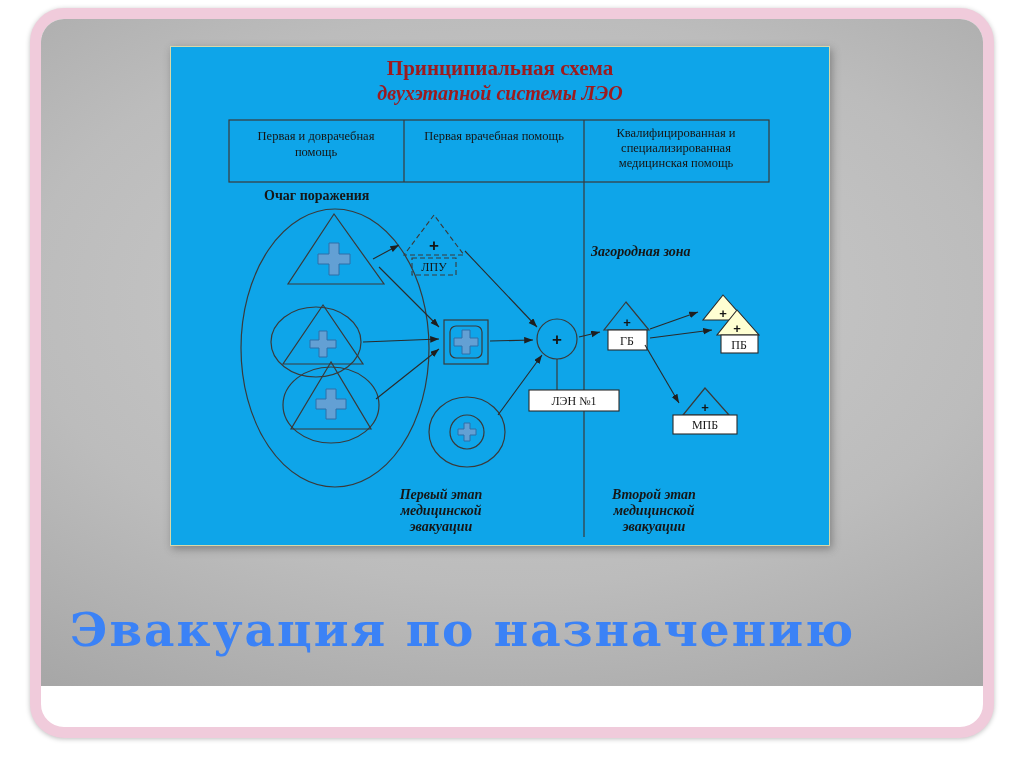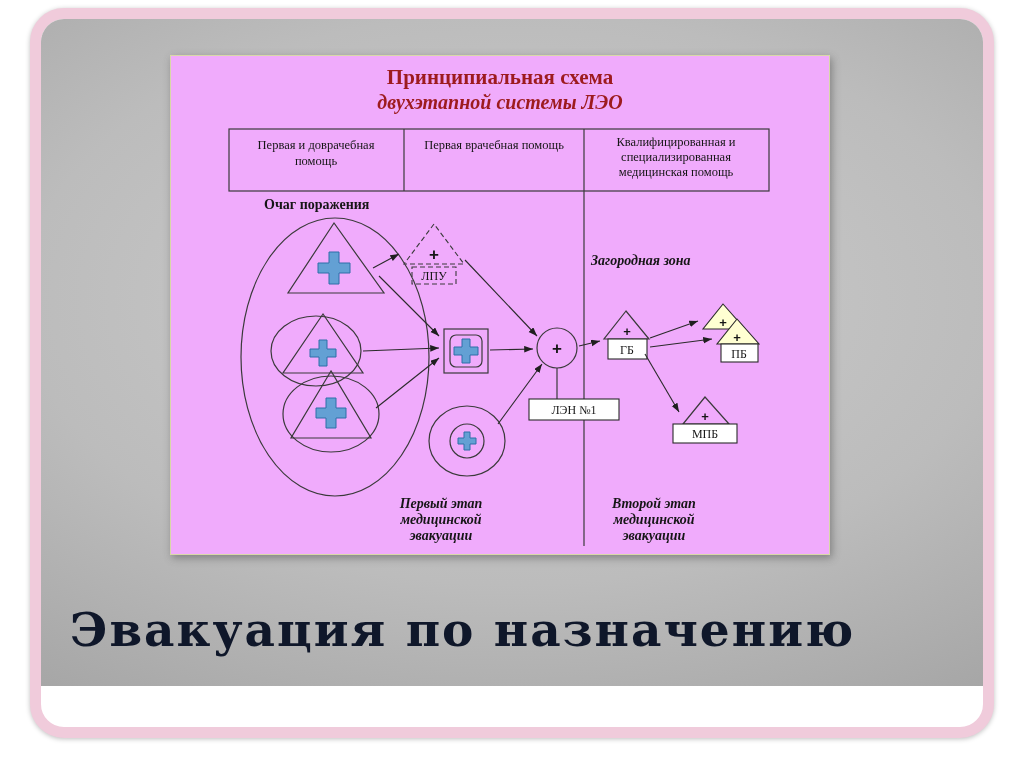--- a/index.html
+++ b/index.html
@@ -4,25 +4,25 @@
 <style>
   html,body{margin:0;padding:0;}
   body{width:1024px;height:767px;background:#ffffff;position:relative;overflow:hidden;font-family:"Liberation Sans",sans-serif;}
 
   .frame{position:absolute;left:30px;top:8px;width:964px;height:730px;box-sizing:border-box;
          border:11px solid #f0cbdb;border-radius:34px;background:#ffffff;overflow:hidden;
          box-shadow:0 1px 5px rgba(0,0,0,.25);z-index:1;}
   .gray{position:absolute;left:0;top:0;right:0;height:667px;
         background:radial-gradient(115% 95% at 50% 42%, #cdcdcd 0%, #bcbcbc 45%, #949494 100%);}
 
-  .panel{position:absolute;left:170px;top:55px;width:658px;height:498px;background:#f0abfc;
+  .panel{position:absolute;left:170px;top:46px;width:658px;height:498px;background:#0ea5e9;
          border:1px solid #d8d8a8;box-shadow:2px 3px 8px rgba(60,60,60,.45);z-index:5;}
 
   .slide-title{position:absolute;left:70px;top:602px;z-index:6;font-family:"DejaVu Serif",serif;
-               font-weight:bold;font-size:47px;letter-spacing:2px;color:#0f172a;}
+               font-weight:bold;font-size:47px;letter-spacing:2px;color:#3b82f6;}
 
   svg{display:block;}
   svg text{font-family:"Liberation Serif",serif;fill:#161616;}
   .dt1{font-size:21px;font-weight:bold;fill:#9d1b1e;text-anchor:middle;}
   .dt2{font-size:20px;font-weight:bold;font-style:italic;fill:#9d1b1e;text-anchor:middle;}
   .hdr{font-size:12.5px;text-anchor:middle;}
   .lblb{font-size:14px;font-weight:bold;}
   .lbli{font-size:14px;font-weight:bold;font-style:italic;}
   .stage{font-size:14px;font-weight:bold;font-style:italic;text-anchor:middle;}
   .plus{font-size:13px;font-weight:bold;text-anchor:middle;font-family:"Liberation Sans",sans-serif;}

